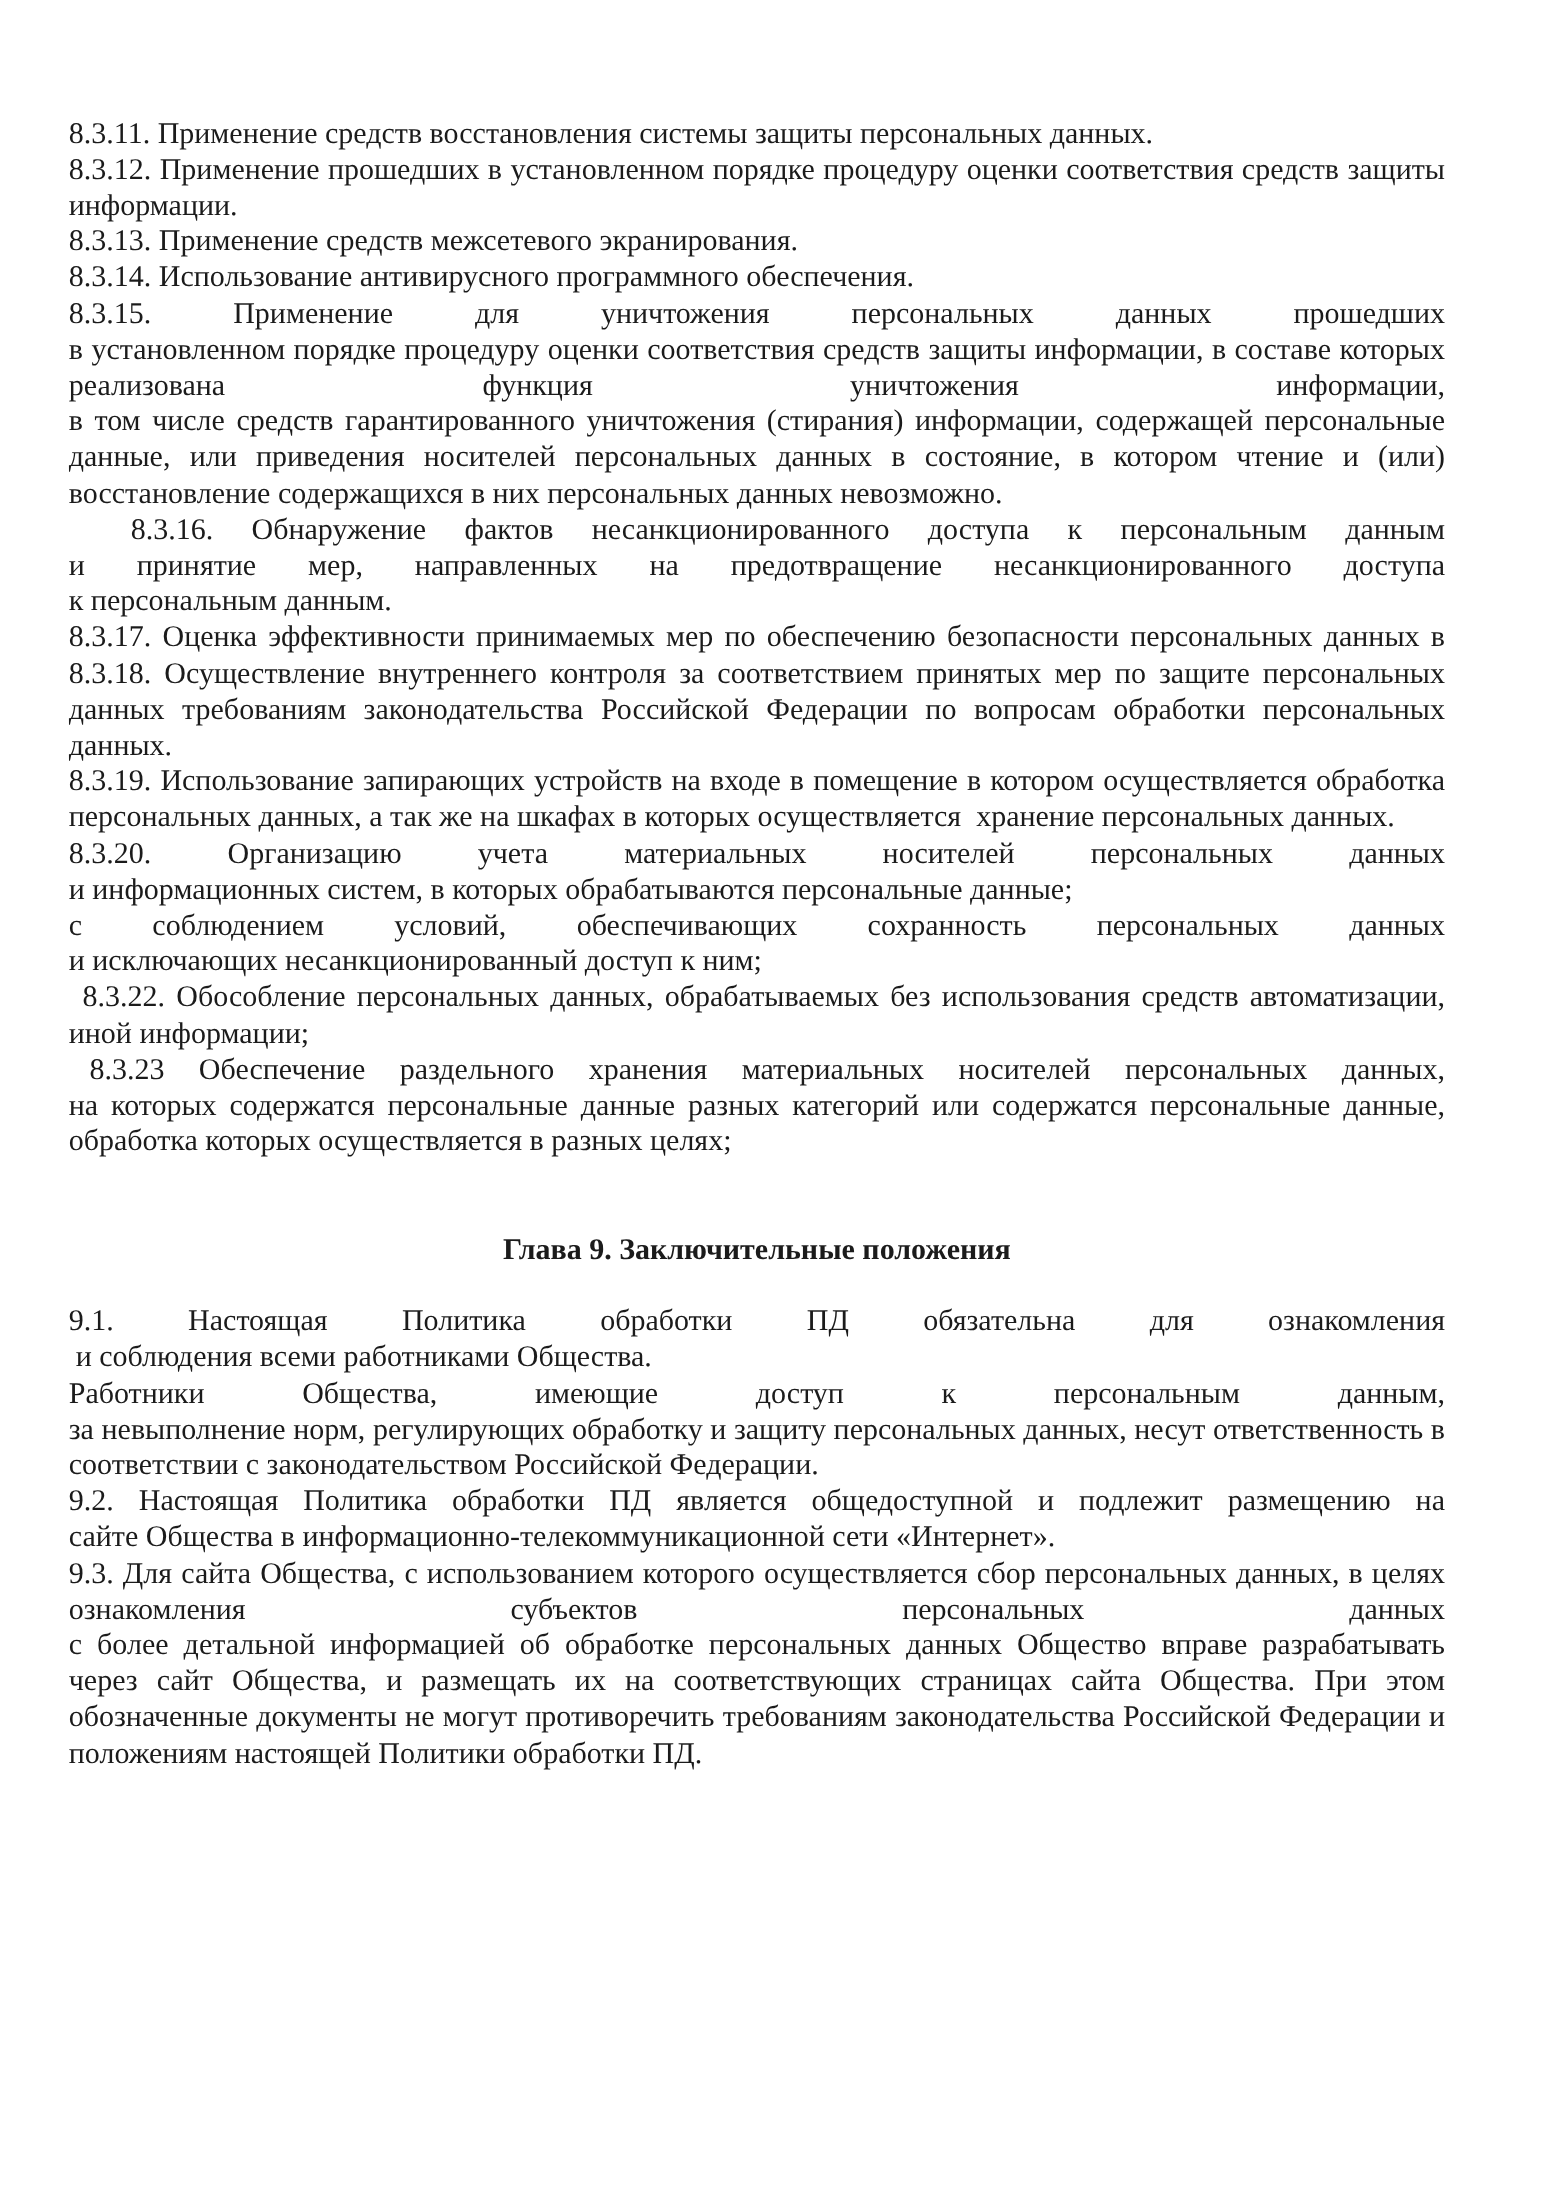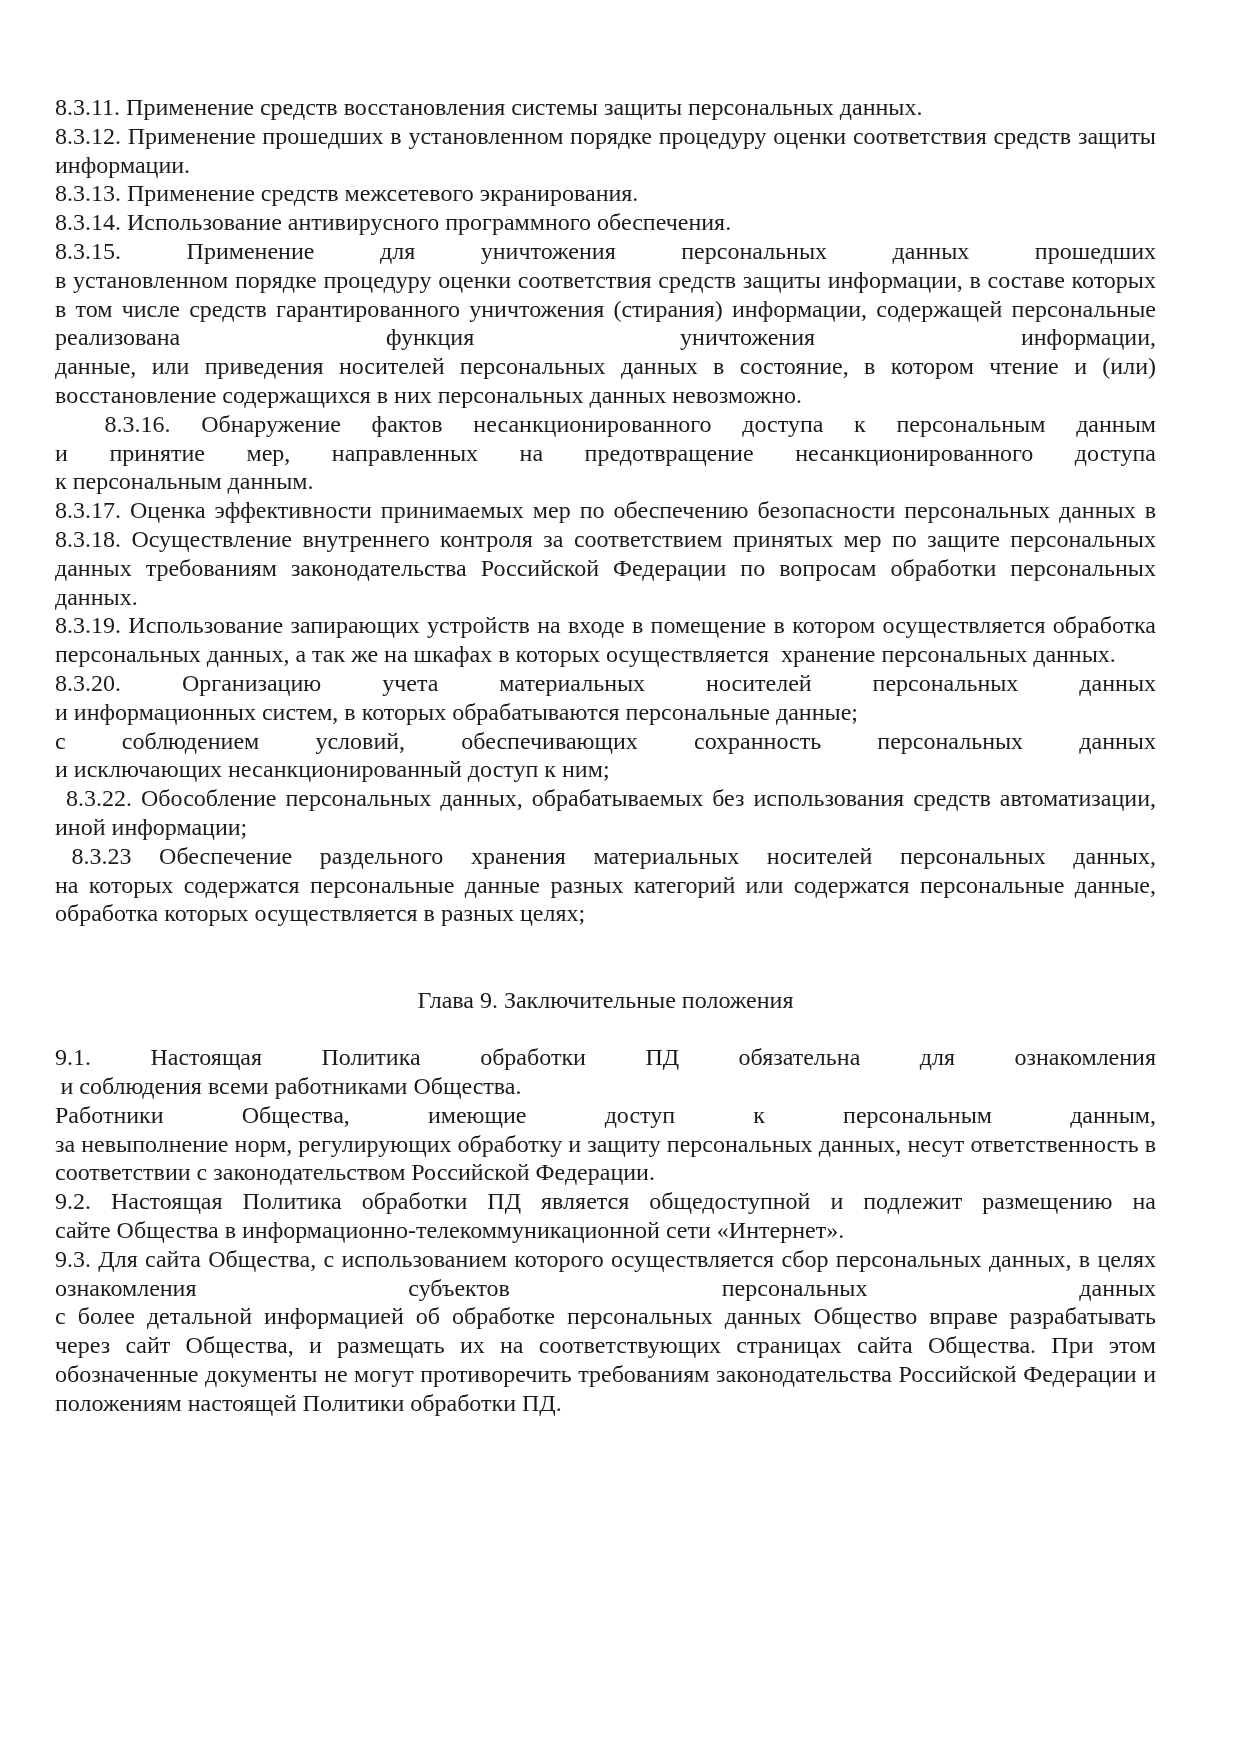--- a/index.html
+++ b/index.html
@@ -34,38 +34,38 @@
   }
   .line.just {
     text-align: justify;
     text-align-last: justify;
   }
   .line.blank {
     white-space: pre;
   }
   .line.heading {
     text-align-last: center;
-    font-weight: normal;
+    font-weight: bold;
     white-space: nowrap;
   }
 </style>
 </head>
 <body>
 
 <div class="page">
   <div>
       <div class="line left">8.3.11. Применение средств восстановления системы защиты персональных данных.</div>
       <div class="line just">8.3.12. Применение прошедших в установленном порядке процедуру оценки соответствия средств защиты</div>
       <div class="line left">информации.</div>
       <div class="line left">8.3.13. Применение средств межсетевого экранирования.</div>
       <div class="line left">8.3.14. Использование антивирусного программного обеспечения.</div>
       <div class="line just">8.3.15. Применение для уничтожения персональных данных прошедших</div>
       <div class="line just">в установленном порядке процедуру оценки соответствия средств защиты информации, в составе которых</div>
+      <div class="line just">реализована функция уничтожения информации,</div>
       <div class="line just">в том числе средств гарантированного уничтожения (стирания) информации, содержащей персональные</div>
-      <div class="line just">реализована функция уничтожения информации,</div>
       <div class="line just">данные, или приведения носителей персональных данных в состояние, в котором чтение и (или)</div>
       <div class="line left">восстановление содержащихся в них персональных данных невозможно.</div>
       <div class="line just" style="padding-left: 5.5px; margin-left: 44px;">8.3.16. Обнаружение фактов несанкционированного доступа к персональным данным</div>
       <div class="line just">и принятие мер, направленных на предотвращение несанкционированного доступа</div>
       <div class="line left">к персональным данным.</div>
       <div class="line just">8.3.17. Оценка эффективности принимаемых мер по обеспечению безопасности персональных данных в</div>
       <div class="line just">8.3.18. Осуществление внутреннего контроля за соответствием принятых мер по защите персональных</div>
       <div class="line just">данных требованиям законодательства Российской Федерации по вопросам обработки персональных</div>
       <div class="line left">данных.</div>
       <div class="line just">8.3.19. Использование запирающих устройств на входе в помещение в котором осуществляется обработка</div>

